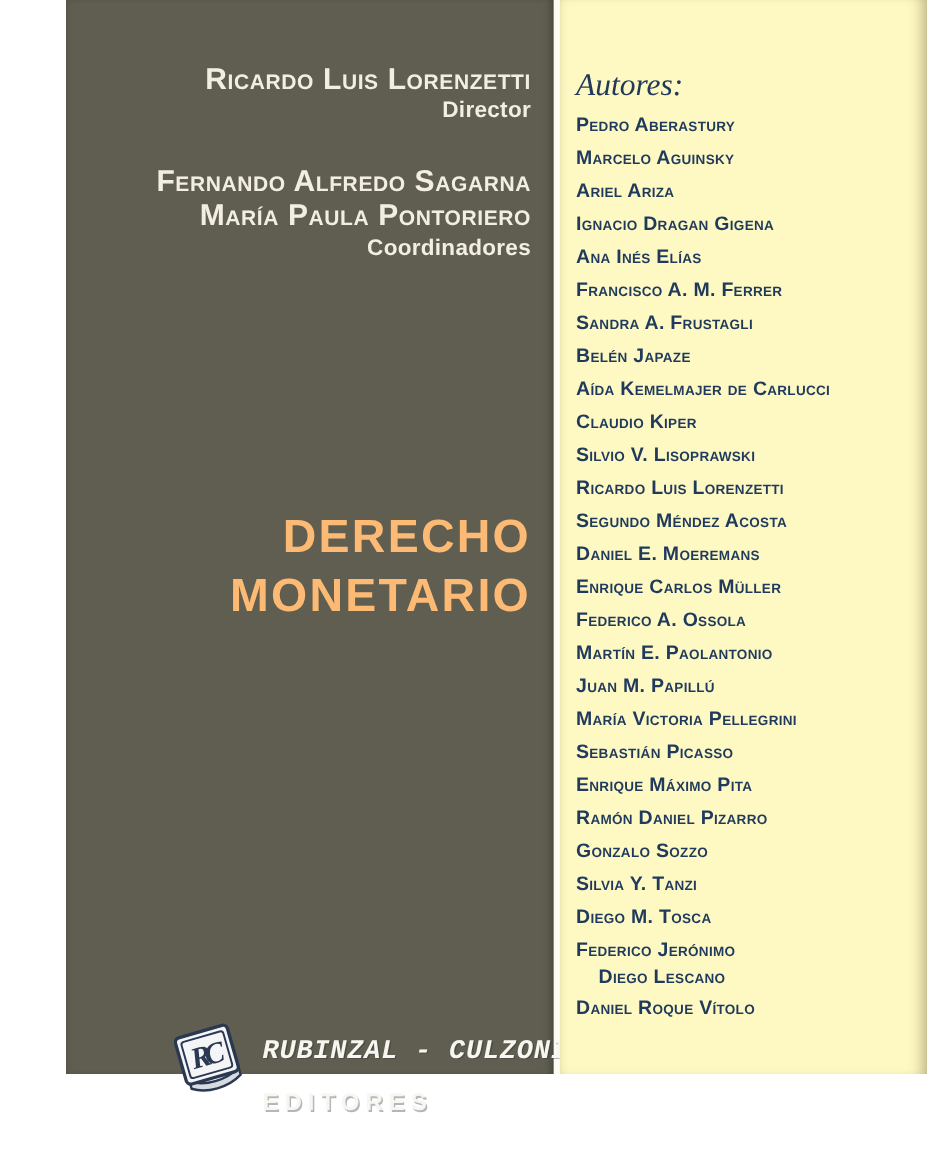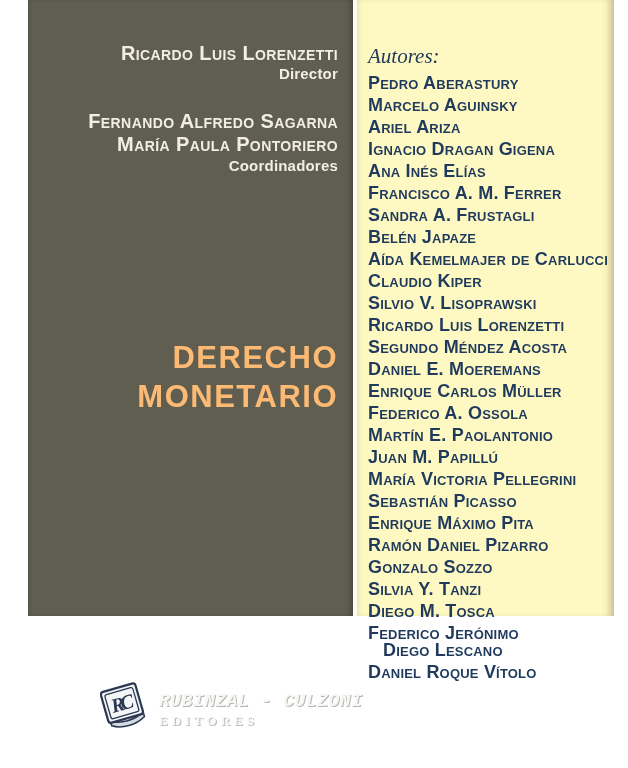--- a/index.html
+++ b/index.html
@@ -10,24 +10,24 @@
   }
   .page {
     position: relative;
     width: 628px;
     height: 768px;
     background: #ffffff;
     overflow: hidden;
   }
   .cover {
     position: absolute;
-    left: 28px;
+    left: 44px;
     top: 0;
     width: 574px;
-    height: 616px;
+    height: 716px;
     display: flex;
   }
   
   .panel-left {
     position: relative;
     width: 325px;
     height: 100%;
     background: #605e50;
     box-shadow: inset -5px 0 6px -4px rgba(0,0,0,0.35), inset 3px 0 5px -3px rgba(0,0,0,0.18);
     flex: 0 0 auto;
@@ -104,46 +104,45 @@
     font-weight: bold;
     font-size: 18px;
     line-height: 19px;
     letter-spacing: 0.5px;
     white-space: nowrap;
     text-shadow: 1px 1px 0 rgba(40,45,60,0.35);
     font-family: Liberation Mono, monospace;
   }
   .pub-sub {
     font-weight: bold;
-    font-size: 13px;
+    font-size: 16px;
     line-height: 13px;
     letter-spacing: 4px;
-    margin-top: 3px;
+    margin-top: 18px;
     text-shadow: 1px 1px 0 rgba(40,45,60,0.35);
-    font-family: Liberation Serif, serif;
   }
 
   
   .autores-label {
     font-family: "Liberation Serif", serif;
     font-style: italic;
     font-size: 21px;
     line-height: 24px;
     color: #22395a;
     margin-bottom: 4px;
   }
   ul.authors {
     list-style: none;
     margin: 0;
     padding: 0;
   }
   ul.authors li {
     font-variant: small-caps;
     font-weight: bold;
-    font-size: 18px;
+    font-size: 13px;
     line-height: 22px;
     letter-spacing: 0.2px;
     color: #1f3a5c;
     white-space: nowrap;
   }
   ul.authors li .author-cont {
     padding-left: 15px;
     line-height: 17px;
     margin-top: -2px;
     padding-bottom: 2px;

